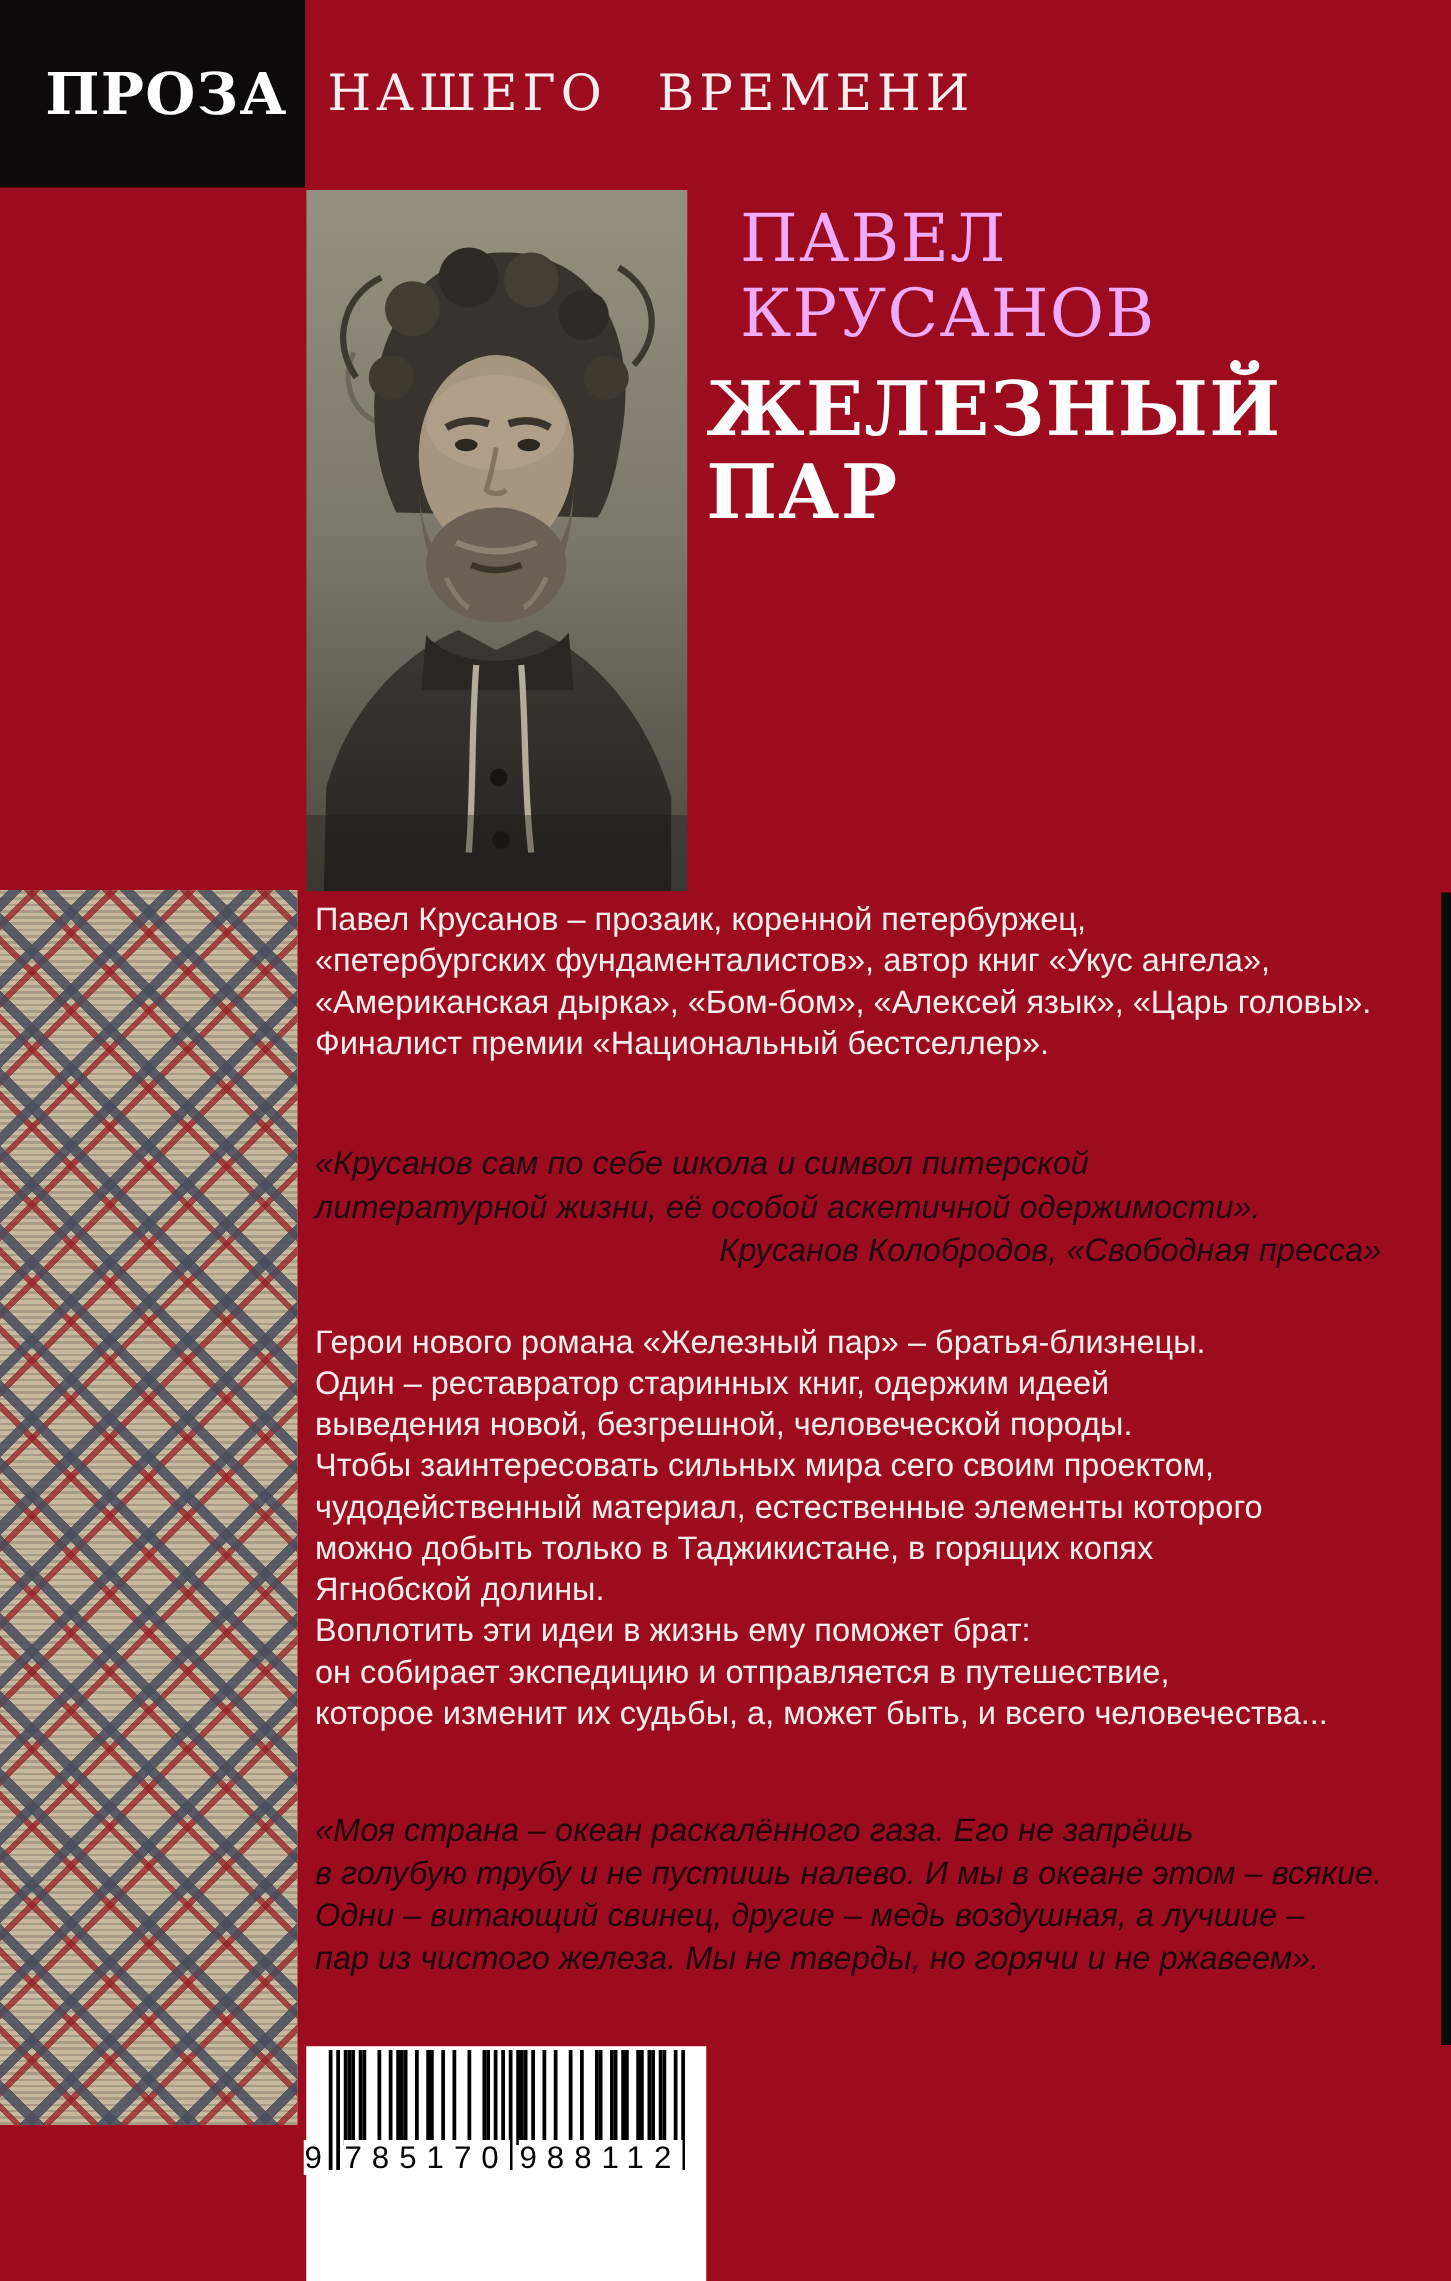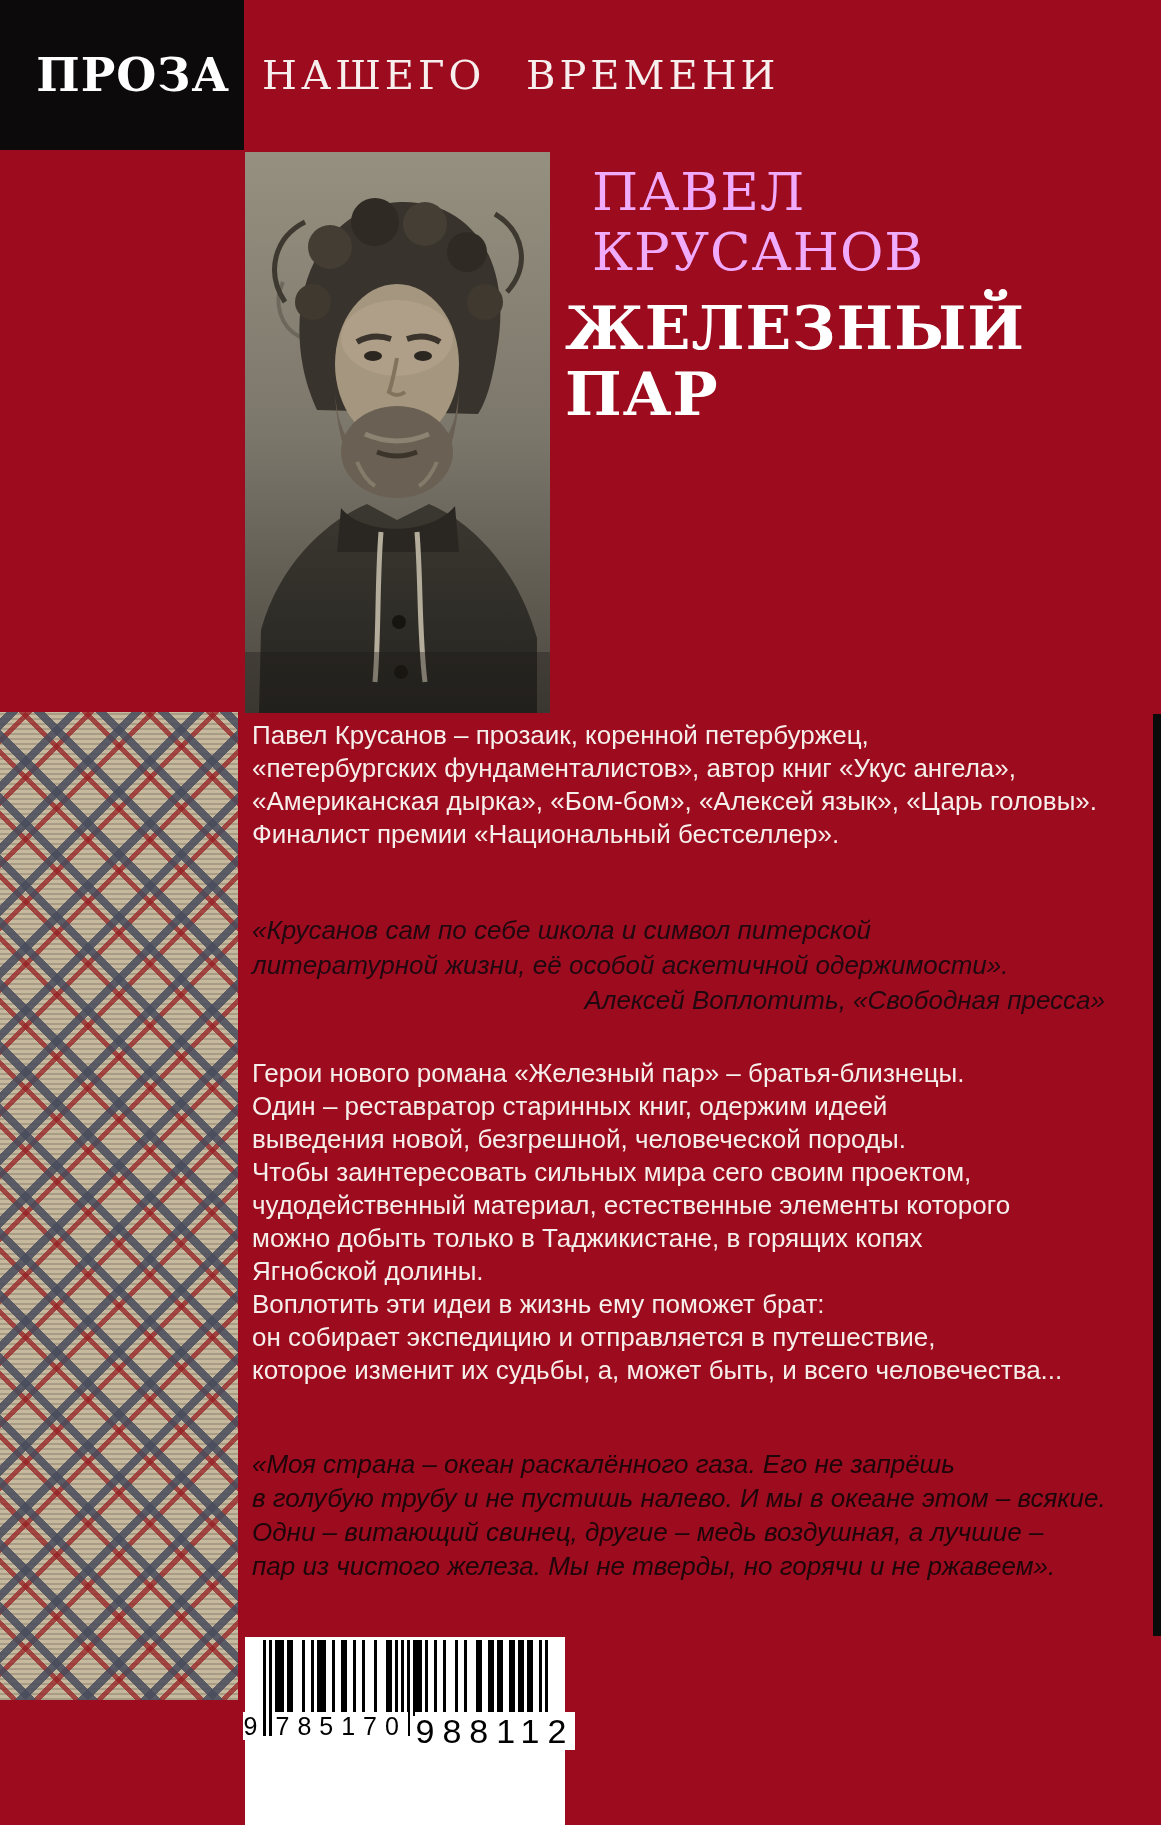--- a/index.html
+++ b/index.html
@@ -70,21 +70,21 @@
   .isbn-label{
     text-align:center;color:#101010;font-size:21px;letter-spacing:.5px;
     padding-top:5px;font-family:"Liberation Sans", sans-serif;
   }
   .barcode{position:relative;width:285px;margin:3px auto 0;height:100px;}
   .bars{display:flex;align-items:flex-start;height:100px;}
   .bar{width:3px;flex:0 0 3px;}
   .bar.on{background:#000;}
   .bc-digit9{position:absolute;left:-20px;top:72px;font-size:25px;color:#000;}
   .bc-g1{position:absolute;left:12px;top:72px;font-size:25px;letter-spacing:8px;color:#000;}
-  .bc-g2{position:absolute;left:152px;top:72px;font-size:34px;letter-spacing:8px;color:#000;}
+  .bc-g2{position:absolute;left:152px;top:72px;font-size:25px;letter-spacing:8px;color:#000;}
   .bc-digit-bg{background:#fff;padding:0 1px;}
 </style>
 </head>
 <body>
 
 <div class="page">
 
   <div class="banner-black">
     <span class="series-primary">ПРОЗА</span>
   </div>
@@ -162,21 +162,21 @@
       <div class="tline">Павел Крусанов – прозаик, коренной петербуржец,</div>
       <div class="tline">«петербургских фундаменталистов», автор книг «Укус ангела»,</div>
       <div class="tline">«Американская дырка», «Бом-бом», «Алексей язык», «Царь головы».</div>
       <div class="tline">Финалист премии «Национальный бестселлер».</div>
     </div>
 
   <div class="tblock quote1">
       <div class="tline">«Крусанов сам по себе школа и символ питерской</div>
       <div class="tline">литературной жизни, её особой аскетичной одержимости».</div>
     </div>
-  <div class="quote1-attr">Алексей Воплотить, «Свободная пресса»</div>
+  <div class="quote1-attr">Крусанов Колобродов, «Свободная пресса»</div>
 
   <div class="tblock desc">
       <div class="tline">Герои нового романа «Железный пар» – братья-близнецы.</div>
       <div class="tline">Один – реставратор старинных книг, одержим идеей</div>
       <div class="tline">выведения новой, безгрешной, человеческой породы.</div>
       <div class="tline">Чтобы заинтересовать сильных мира сего своим проектом,</div>
       <div class="tline">чудодейственный материал, естественные элементы которого</div>
       <div class="tline">можно добыть только в Таджикистане, в горящих копях</div>
       <div class="tline">Ягнобской долины.</div>
       <div class="tline">Воплотить эти идеи в жизнь ему поможет брат:</div>

